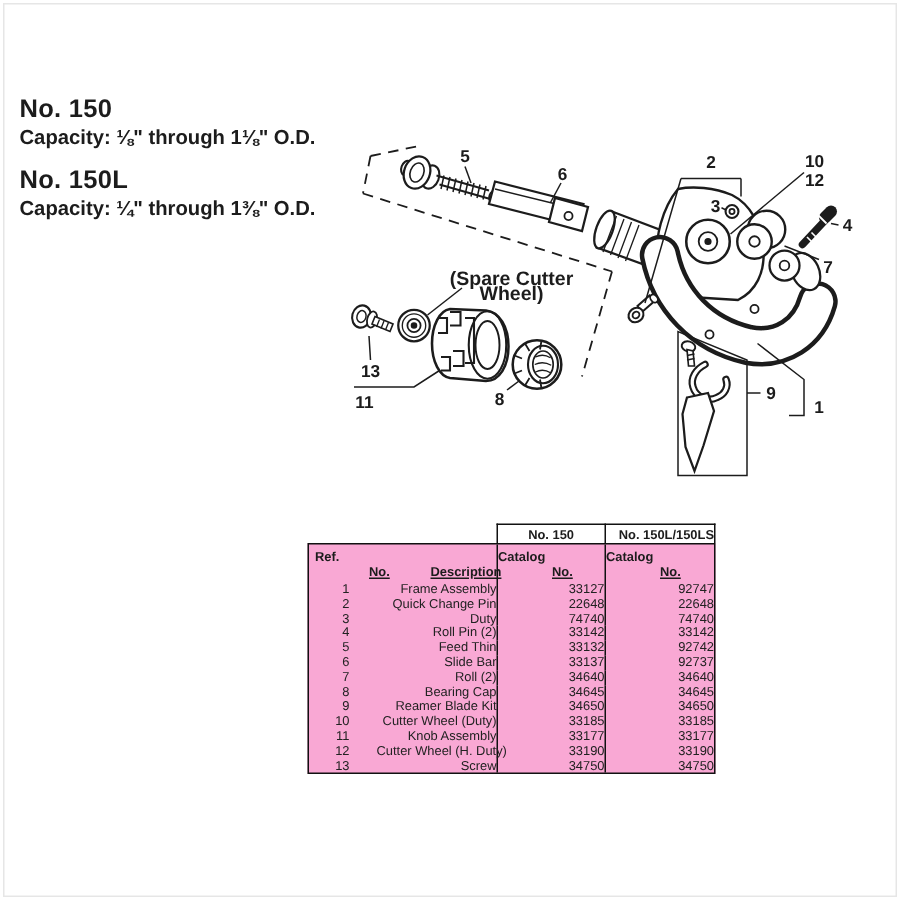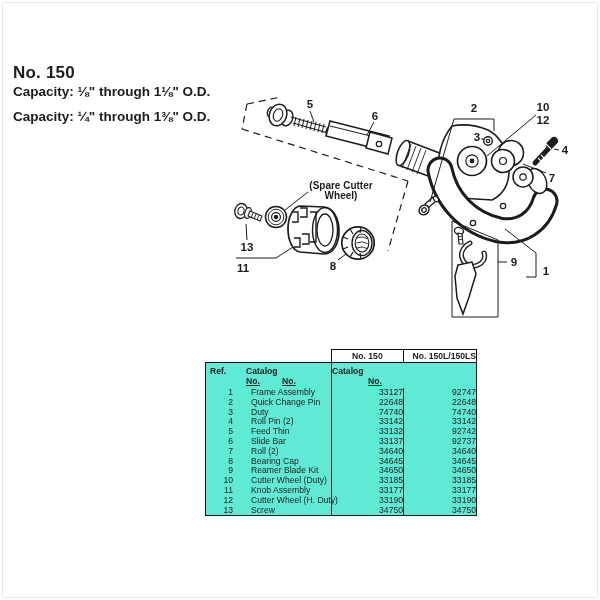--- a/index.html
+++ b/index.html
@@ -9,53 +9,54 @@
 
   
   .models{position:absolute;left:13px;top:62px;}
   .model-name{font-size:17px;font-weight:bold;line-height:21px;letter-spacing:.2px;}
   .model-capacity{font-size:13.5px;font-weight:bold;line-height:16px;margin:1px 0 9px 0;}
 
   
   .diagram{position:absolute;left:0;top:0;width:600px;height:600px;}
   svg text.callout{font-family:"Liberation Sans",sans-serif;font-weight:bold;font-size:11.5px;fill:#1c1c1c;}
   .spare-label{position:absolute;left:296px;top:181px;width:90px;text-align:center;
-               font-size:10px;font-weight:bold;line-height:10px;}
+               font-size:13px;font-weight:bold;line-height:10px;}
 
   
   .parts-table{position:absolute;left:205px;top:349px;width:272px;font-size:8.6px;}
   .top-head{display:flex;height:13px;}
   .top-head .spacer{width:126px;}
   .top-head .model-col{width:72px;border:1px solid #111;border-bottom:none;
       text-align:center;font-weight:bold;line-height:13px;}
   .top-head .model-col + .model-col{border-left:none;width:72px;text-align:right;}
-  .main-box{border:1px solid #111;background:#5eead4;}
+  .main-box{border:1px solid #111;background:#f9a8d4;}
   .grid{display:grid;grid-template-columns:40px 86px 72px 72px;}
   .col-desc,.col-cat1{border-right:1px solid #111;}
   .thead{height:25px;font-weight:bold;}
   .thead .ref-cell{padding:3px 0 0 4px;line-height:10px;}
   .thead .desc-cell{display:flex;align-items:flex-end;padding:0 0 2px 5px;line-height:10px;}
   .thead .cat-cell{text-align:left;padding-top:3px;line-height:10px;}
   .u{text-decoration:underline;padding-left:36px;}
   .row{height:9.8px;line-height:9.8px;color:#222;}
   .cell-ref{text-align:right;padding-right:13px;}
-  .cell-desc{padding-left:5px;white-space:nowrap;}
+  .cell-desc{padding-left:5px;white-space:nowrap;text-align:right;}
   .cell-cat{text-align:right;}
 </style>
 </head>
 <body>
 
 <div class="frame"></div>
 
 <div class="models">
   <div>
     <div class="model-name">No. 150</div>
     <div class="model-capacity">Capacity: ⅛" through 1⅛" O.D.</div>
   </div>
   <div>
+    <div class="model-name">No. 150L</div>
     <div class="model-capacity">Capacity: ¼" through 1⅜" O.D.</div>
   </div>
 </div>
 
 <div class="diagram">
 <svg width="600" height="600" viewBox="0 0 600 600">
   <g fill="none" stroke="#1c1c1c" stroke-width="1.2">
 
     <g stroke-dasharray="7 5">
       <path d="M247,104 L242,129"></path>
@@ -213,20 +214,23 @@
     <div class="spacer"></div>
     <div class="model-col">No. 150</div>
     <div class="model-col">No. 150L/150LS</div>
   </div>
   <div class="main-box">
     <div class="grid thead">
       <div class="ref-cell">
         <div>Ref.</div>
         <div class="u">No.</div>
       </div>
+      <div class="desc-cell col-desc">
+        <span class="u">Description</span>
+      </div>
       <div class="cat-cell col-cat1">
         <div>Catalog</div>
         <div class="u">No.</div>
       </div>
       <div class="cat-cell">
         <div>Catalog</div>
         <div class="u">No.</div>
       </div>
     </div>
     <div>

